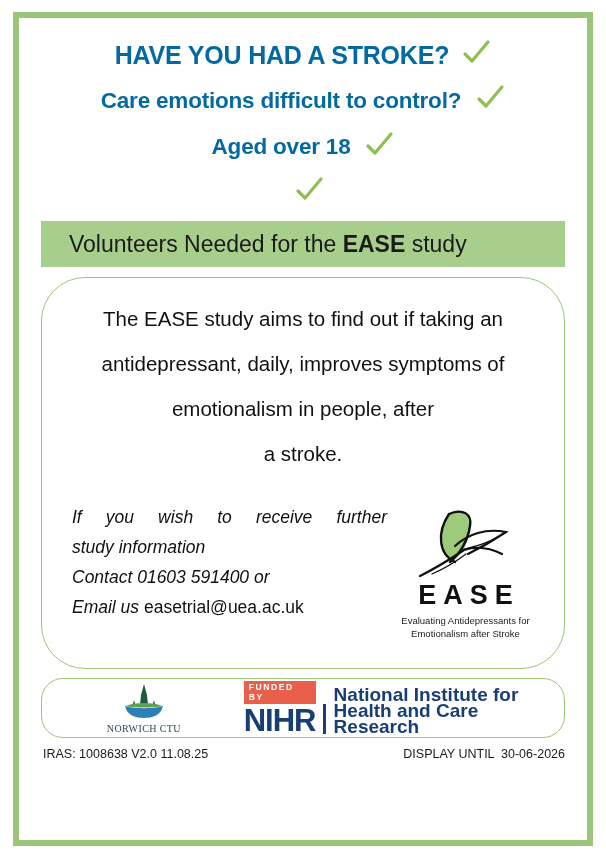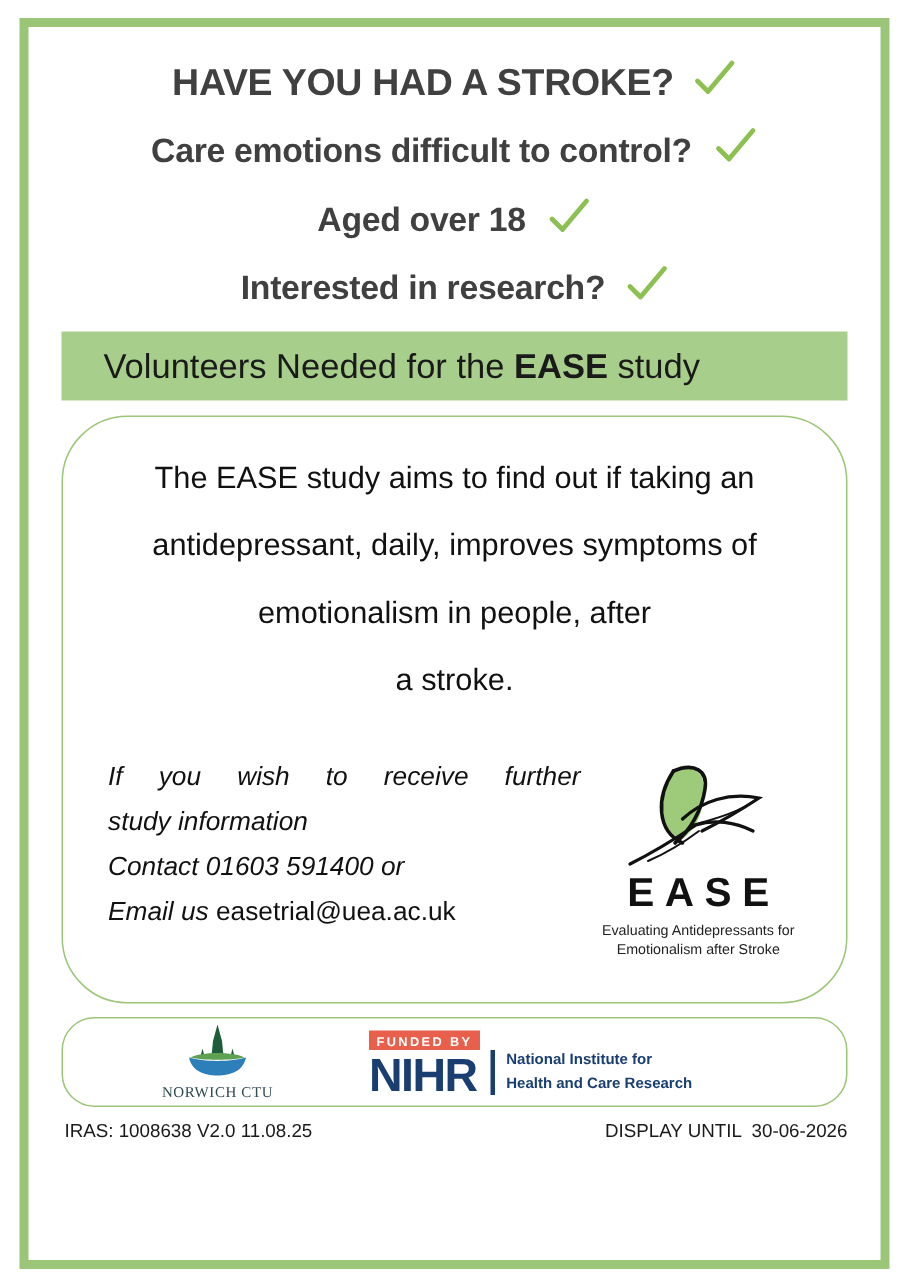--- a/index.html
+++ b/index.html
@@ -32,21 +32,21 @@
   }
   .hl-row{
     display:flex;
     align-items:center;
     justify-content:center;
     margin-bottom:11px;
   }
   .hl-row:last-child{margin-bottom:0;}
   .hl-text{
     font-weight:bold;
-    color:#404040;
+    color:#0369a1;
     letter-spacing:-0.2px;
     white-space:nowrap;
   }
   .hl-1 .hl-text{font-size:25px;}
   .hl-2 .hl-text{font-size:22.5px;}
   .hl-3 .hl-text{font-size:22.5px;}
   .hl-4 .hl-text{font-size:22.5px;}
   .tick{
     display:inline-block;
     width:30px;height:30px;
@@ -184,21 +184,21 @@
     letter-spacing:-1px;
     line-height:30px;
   }
   .nihr-bar{
     width:2.5px;
     height:30px;
     background:#193E72;
     margin:0 8px 2px 7px;
   }
   .nihr-full{
-    font-size:10px;
+    font-size:19px;
     font-weight:bold;
     color:#193E72;
     line-height:16px;
     padding-bottom:1px;
   }
 
   
   .meta{
     display:flex;
     justify-content:space-between;
@@ -231,21 +231,20 @@
       </div>
 
       <div class="hl-row hl-3">
         <span class="hl-text">Aged over 18</span>
         <svg class="tick" viewBox="0 0 30 30">
           <path d="M4 16 L11 23 L27 4" fill="none" stroke="#8CC152" stroke-width="3.2" stroke-linecap="round" stroke-linejoin="round"></path>
         </svg>
       </div>
 
       <div class="hl-row hl-4">
-        <span class="hl-text">Interested in research?</span>
         <svg class="tick" viewBox="0 0 30 30">
           <path d="M4 16 L11 23 L27 4" fill="none" stroke="#8CC152" stroke-width="3.2" stroke-linecap="round" stroke-linejoin="round"></path>
         </svg>
       </div>
 
     </div>
 
     <div class="banner">
       <div class="banner-text"><span>Volunteers Needed for the </span><b>EASE</b><span> study</span></div>
     </div>

